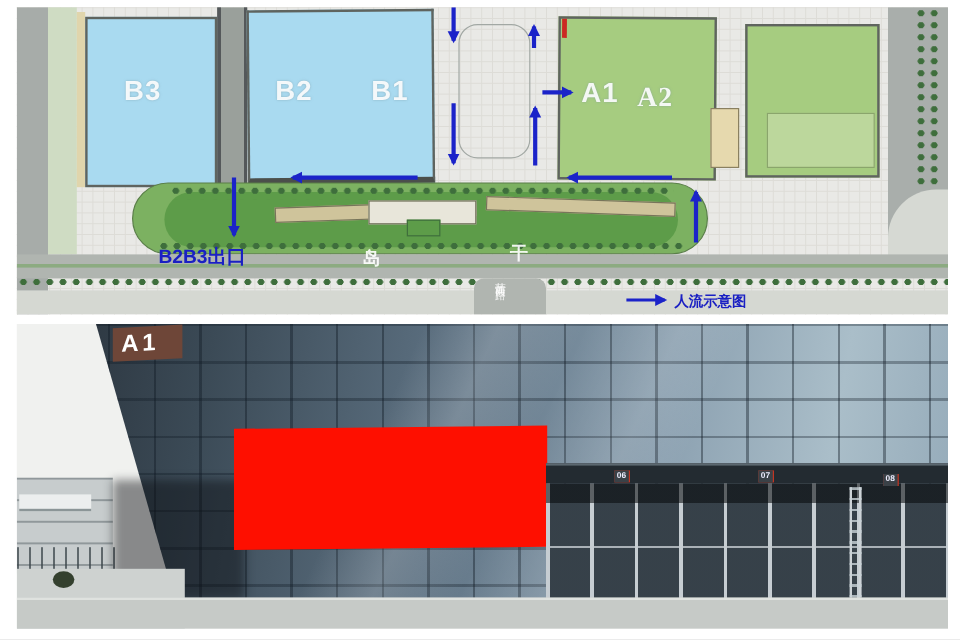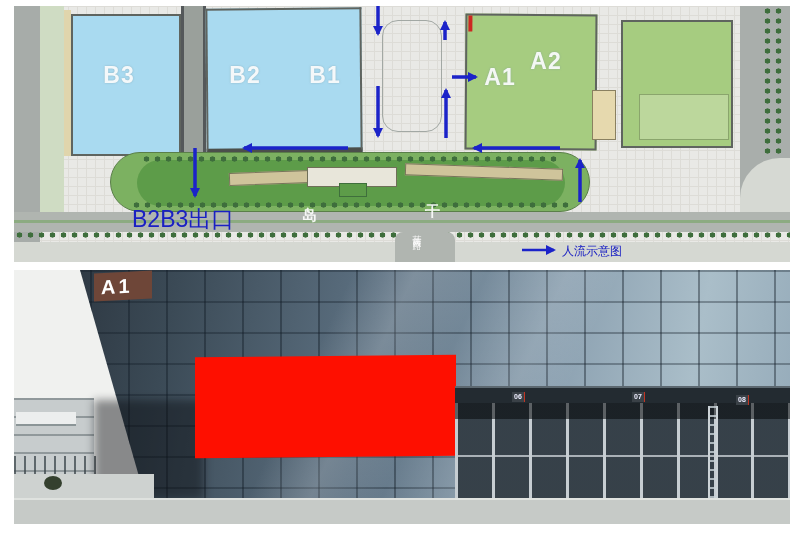--- a/index.html
+++ b/index.html
@@ -36,24 +36,24 @@
   .centerblock{left:196px;top:14px;width:90px;height:20px;background:#e8e6da;border:1px solid #6f6f58;}
   .centernotch{left:228px;top:30px;width:28px;height:14px;background:#5d9c49;border:1px solid #3f6f3c;}
   .island-dots-top{left:30px;top:1px;width:420px;height:12px;}
   .island-dots-bot{left:20px;top:47px;width:440px;height:12px;}
   .road-h{left:0;top:206px;width:776px;height:20px;background:#b0b5b0;}
   .median{left:0;top:214px;width:776px;height:3px;background:#8cab81;}
   .trees-row{left:0;top:224px;width:776px;height:12px;}
   .sidewalk{left:0;top:236px;width:776px;height:20px;background:#d5d8d2;}
   .road-branch{left:381px;top:226px;width:60px;height:30px;background:#b0b5b0;border-radius:8px 8px 0 0;}
   .plan-label{color:rgba(255,255,255,.9);font-weight:bold;font-size:23px;letter-spacing:1px;text-align:center;text-shadow:0 0 2px rgba(120,150,160,.6);}
-  .blue-text{color:#1a20c3;font-weight:normal;font-size:23px;white-space:nowrap;}
+  .blue-text{color:#1a20c3;font-weight:bold;font-size:16px;white-space:nowrap;}
   .road-char{color:rgba(255,255,255,.9);font-size:15px;font-weight:bold;}
   .vroad-name{color:rgba(255,255,255,.85);font-size:9px;writing-mode:vertical-rl;letter-spacing:2px;height:34px;overflow:hidden;}
-  .legend-text{color:#1a20c3;font-weight:normal;font-size:12px;}
+  .legend-text{color:#1a20c3;font-weight:bold;font-size:12px;}
   svg.flow{left:0;top:0;width:776px;height:256px;overflow:visible;}
 
   
   .photo{left:14px;top:270px;width:776px;height:254px;overflow:hidden;background:#f0f1ef;}
   .distant{left:0;top:128px;width:80px;height:80px;background:#c7cccd;
     background-image:linear-gradient(rgba(90,100,105,.5) 2px,transparent 2px);background-size:100% 18px;}
   .canopy{left:2px;top:142px;width:60px;height:14px;background:#eceeee;border-bottom:2px solid #8b9597;}
   .fence{left:0;top:186px;width:82px;height:24px;background-image:repeating-linear-gradient(90deg,rgba(60,70,75,.75) 0 2px,transparent 2px 10px);}
   .facade{left:0;top:0;width:776px;height:254px;
     clip-path:polygon(66px 0,776px 0,776px 240px,132px 231px);
@@ -138,21 +138,21 @@
         <path d="M181 142 V190" marker-end="url(#ah)"></path>
         <path d="M566 196 V154" marker-end="url(#ah)"></path>
         <path d="M508 244 H540" marker-end="url(#ah)" stroke-width="2.5"></path>
       </g>
     </svg>
 
     <div class="plan-label" style="left:70px;top:56px;width:70px;">B3</div>
     <div class="plan-label" style="left:196px;top:56px;width:70px;">B2</div>
     <div class="plan-label" style="left:276px;top:56px;width:70px;">B1</div>
     <div class="plan-label" style="left:458px;top:58px;width:56px;">A1</div>
-    <div class="plan-label" style="left:504px;top:42px;width:56px;">A2</div>
+    <div class="plan-label" style="left:504px;top:62px;width:56px;font-family:Liberation Serif, serif;">A2</div>
 
     <div class="blue-text" style="left:118px;top:198px;">B2B3出口</div>
     <div class="road-char" style="left:288px;top:200px;">岛</div>
     <div class="road-char" style="left:411px;top:196px;">干</div>
     <div class="vroad-name" style="left:396px;top:222px;">莲前西路</div>
     <div class="legend-text" style="left:548px;top:237px;">人流示意图</div>
   </div>
 
   <div class="photo">
     <div class="distant"></div>

